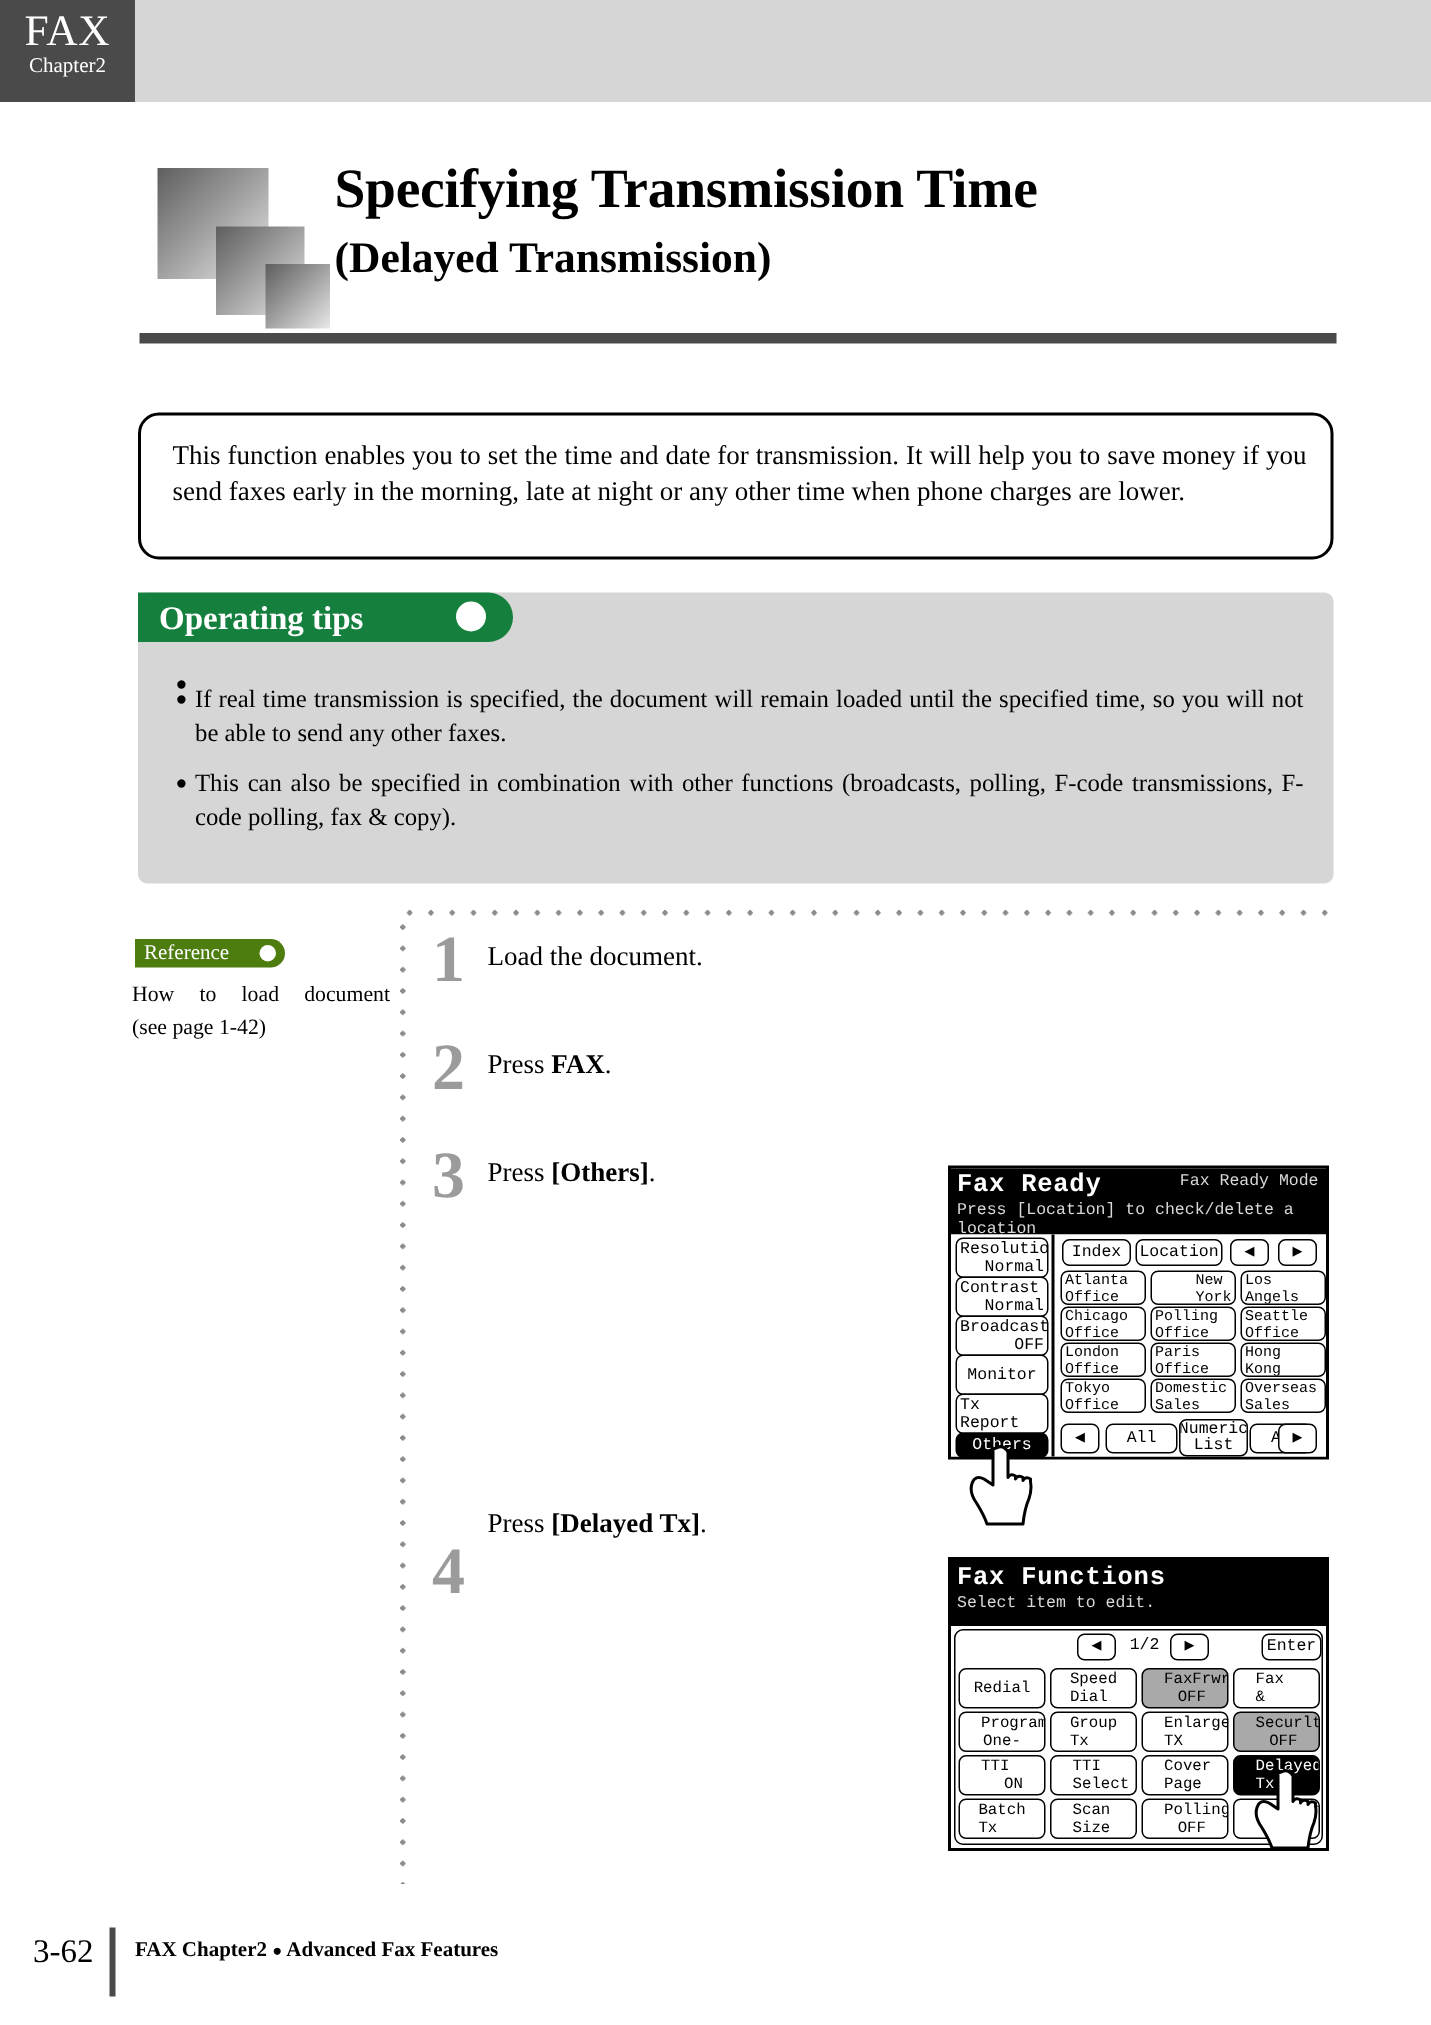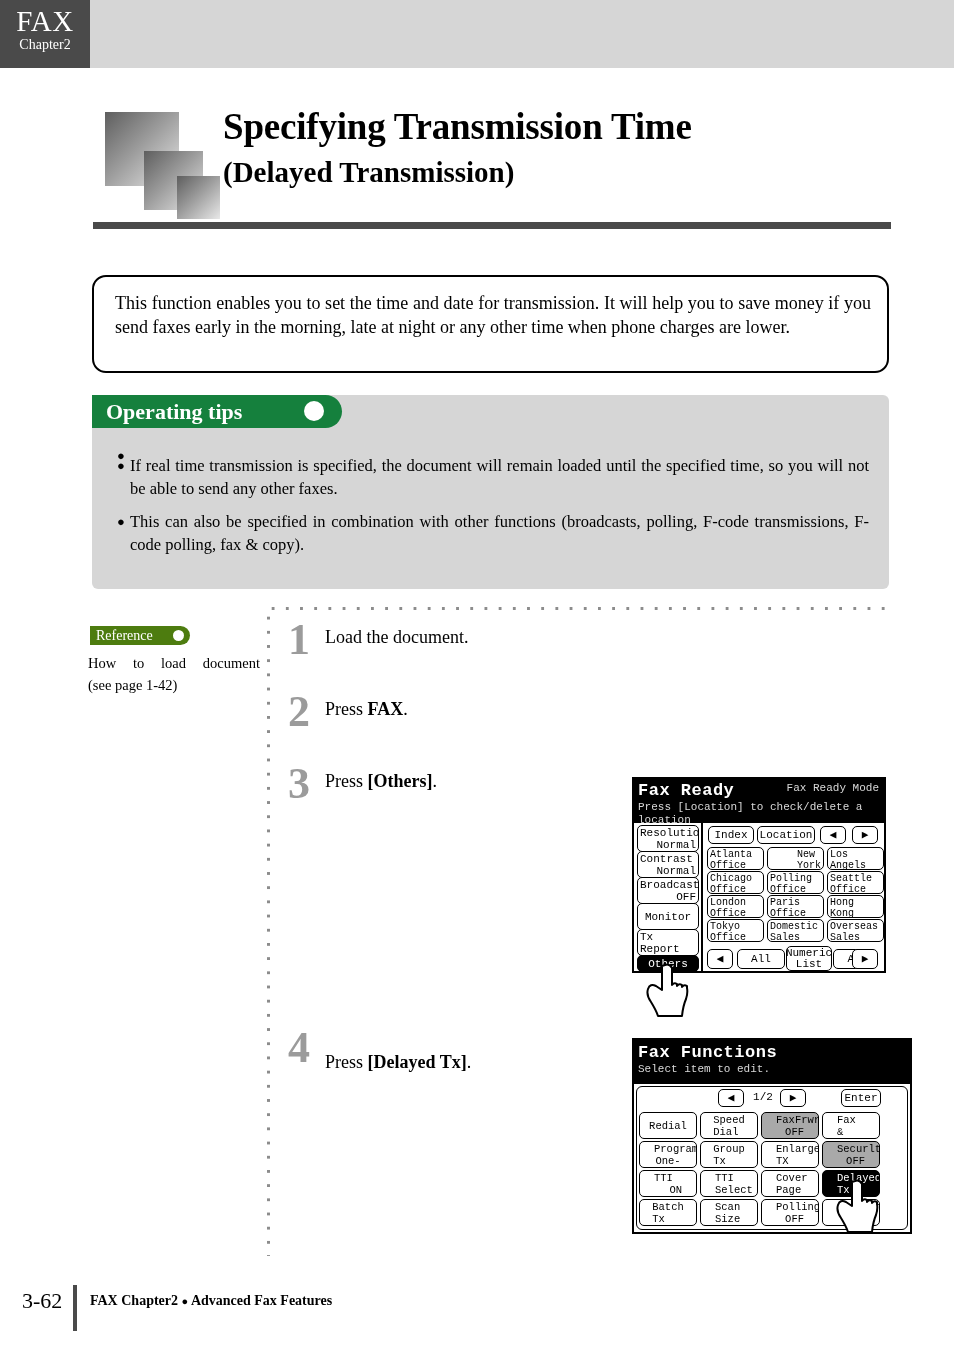--- a/index.html
+++ b/index.html
@@ -214,32 +214,32 @@
   }
   .step-text b { font-weight: bold; }
 
   .step1-num { left: 288px; top: 618px; }
   .step1-txt { left: 325px; top: 625px; }
   .step2-num { left: 288px; top: 690px; }
   .step2-txt { left: 325px; top: 697px; }
   .step3-num { left: 288px; top: 762px; }
   .step3-txt { left: 325px; top: 769px; }
   .step4-num { left: 288px; top: 1026px; }
-  .step4-txt { left: 325px; top: 1050px; }
+  .step4-txt { left: 325px; top: 1003px; }
 
   
   .lcd {
     position: absolute;
     background: #ffffff;
     border: 2px solid #000;
     box-sizing: border-box;
     font-family: "Liberation Mono", monospace;
   }
   .lcd-1 { left: 632px; top: 777px; width: 254px; height: 196px; }
-  .lcd-2 { left: 632px; top: 1038px; width: 280px; height: 196px; }
+  .lcd-2 { left: 632px; top: 1038px; width: 254px; height: 196px; }
 
   .lcd-titlebar {
     position: relative;
     background: #000;
     color: #ffffff;
     box-sizing: border-box;
   }
   .lcd-1 .lcd-titlebar { height: 44px; padding: 2px 4px 0 4px; }
   .lcd-2 .lcd-titlebar { height: 44px; padding: 3px 4px 0 4px; }
 

